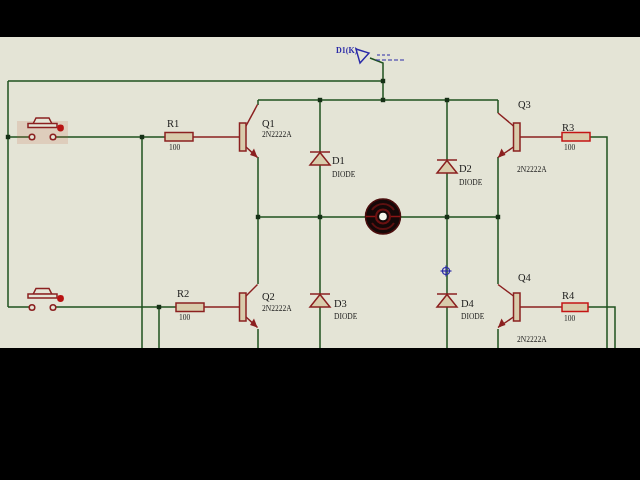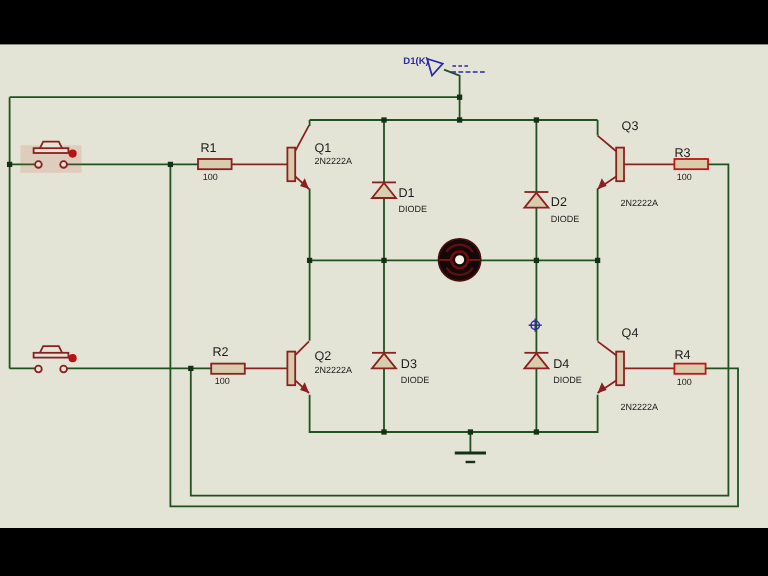--- a/index.html
+++ b/index.html
@@ -1,17 +1,17 @@
 <!DOCTYPE html>
 <html><head>
 <meta charset="utf-8">
 <style>
   html,body{margin:0;padding:0;background:#000;}
-  #stage{position:relative;width:640px;height:480px;overflow:hidden;background:#e4e4d6;
-         font-family:Liberation Sans, sans-serif;}
+  #stage{position:relative;width:640px;height:348px;overflow:hidden;background:#e4e4d6;
+         font-family:Liberation Serif, serif;}
   .letterbox{position:absolute;left:0;width:640px;background:#000;}
   #bar-top{top:0;height:37px;}
   #bar-bottom{top:440px;height:40px;}
   svg{position:absolute;top:0;left:0;}
   text{fill:#1c1c1c;}
   .ref{font-size:10.5px;}
   .part{font-size:7.5px;}
   .val{font-size:7.5px;}
   .blue{fill:#2a2aa8;font-size:8px;font-weight:bold;}
   .wire{stroke:#1f521f;stroke-width:1.5;fill:none;}

